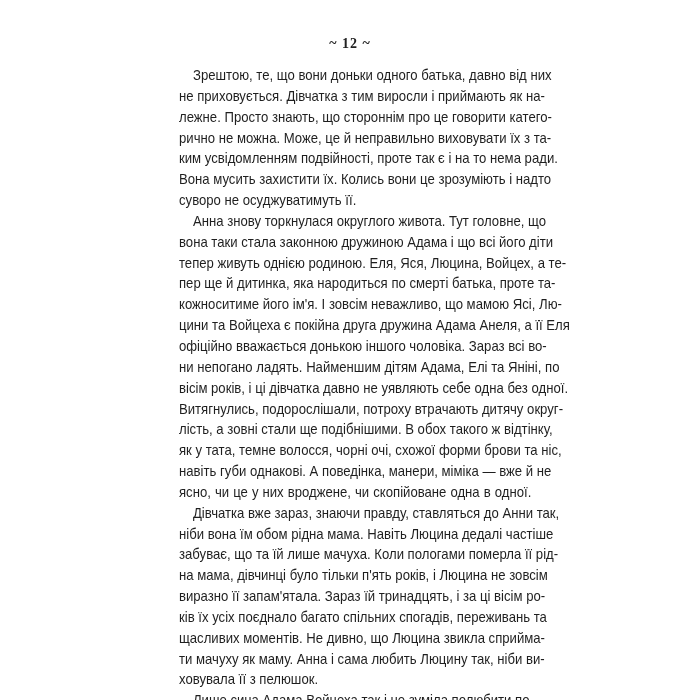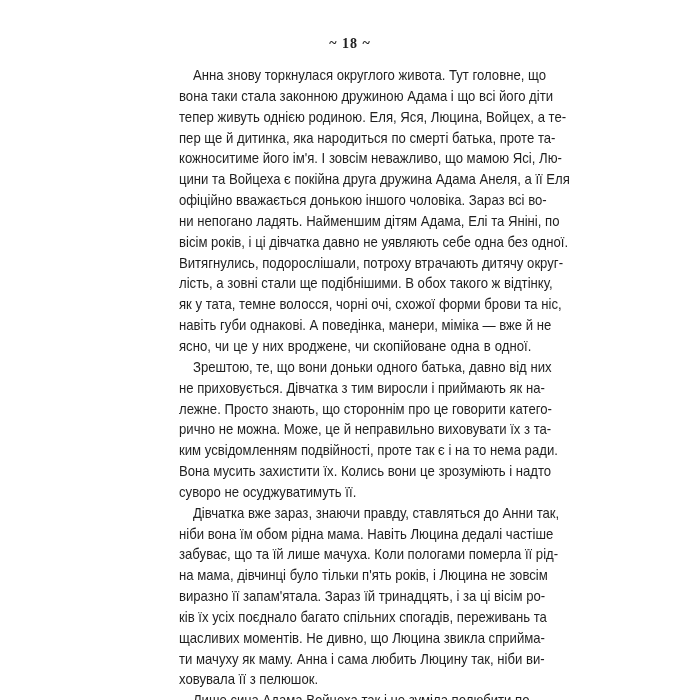--- a/index.html
+++ b/index.html
@@ -57,49 +57,49 @@
     }
     .cond.indent {
       width: calc(111.2% - 15.5px);
       padding-left: 15.5px;
     }
   </style>
 </head>
 <body>
 
 <div>
-  <div class="page-number">~ 18 ~</div>
+  <div class="page-number">~ 12 ~</div>
 
   <div class="text-body">
+
+    <div>
+      <span class="line cond indent">Зрештою, те, що вони доньки одного батька, давно від них</span>
+      <span class="line cond">не приховується. Дівчатка з тим виросли і приймають як на-</span>
+      <span class="line cond">лежне. Просто знають, що стороннім про це говорити катего-</span>
+      <span class="line cond">рично не можна. Може, це й неправильно виховувати їх з та-</span>
+      <span class="line cond">ким усвідомленням подвійності, проте так є і на то нема ради.</span>
+      <span class="line cond">Вона мусить захистити їх. Колись вони це зрозуміють і надто</span>
+      <span class="line cond last">суворо не осуджуватимуть її.</span>
+    </div>
 
     <div>
       <span class="line cond indent">Анна знову торкнулася округлого живота. Тут головне, що</span>
       <span class="line cond">вона таки стала законною дружиною Адама і що всі його діти</span>
       <span class="line cond">тепер живуть однією родиною. Еля, Яся, Люцина, Войцех, а те-</span>
       <span class="line cond">пер ще й дитинка, яка народиться по смерті батька, проте та-</span>
       <span class="line cond">кожноситиме його ім'я. І зовсім неважливо, що мамою Ясі, Лю-</span>
       <span class="line cond">цини та Войцеха є покійна друга дружина Адама Анеля, а її Еля</span>
       <span class="line cond">офіційно вважається донькою іншого чоловіка. Зараз всі во-</span>
       <span class="line cond">ни непогано ладять. Найменшим дітям Адама, Елі та Яніні, по</span>
       <span class="line cond">вісім років, і ці дівчатка давно не уявляють себе одна без одної.</span>
       <span class="line cond">Витягнулись, подорослішали, потроху втрачають дитячу округ-</span>
       <span class="line cond">лість, а зовні стали ще подібнішими. В обох такого ж відтінку,</span>
       <span class="line cond">як у тата, темне волосся, чорні очі, схожої форми брови та ніс,</span>
       <span class="line cond">навіть губи однакові. А поведінка, манери, міміка — вже й не</span>
       <span class="line cond">ясно, чи це у них вроджене, чи скопійоване одна в одної.</span>
-    </div>
-
-    <div>
-      <span class="line cond indent">Зрештою, те, що вони доньки одного батька, давно від них</span>
-      <span class="line cond">не приховується. Дівчатка з тим виросли і приймають як на-</span>
-      <span class="line cond">лежне. Просто знають, що стороннім про це говорити катего-</span>
-      <span class="line cond">рично не можна. Може, це й неправильно виховувати їх з та-</span>
-      <span class="line cond">ким усвідомленням подвійності, проте так є і на то нема ради.</span>
-      <span class="line cond">Вона мусить захистити їх. Колись вони це зрозуміють і надто</span>
-      <span class="line cond last">суворо не осуджуватимуть її.</span>
     </div>
 
     <div>
       <span class="line cond indent">Дівчатка вже зараз, знаючи правду, ставляться до Анни так,</span>
       <span class="line cond">ніби вона їм обом рідна мама. Навіть Люцина дедалі частіше</span>
       <span class="line cond">забуває, що та їй лише мачуха. Коли пологами померла її рід-</span>
       <span class="line cond">на мама, дівчинці було тільки п'ять років, і Люцина не зовсім</span>
       <span class="line cond">виразно її запам'ятала. Зараз їй тринадцять, і за ці вісім ро-</span>
       <span class="line cond">ків їх усіх поєднало багато спільних спогадів, переживань та</span>
       <span class="line cond">щасливих моментів. Не дивно, що Люцина звикла сприйма-</span>

